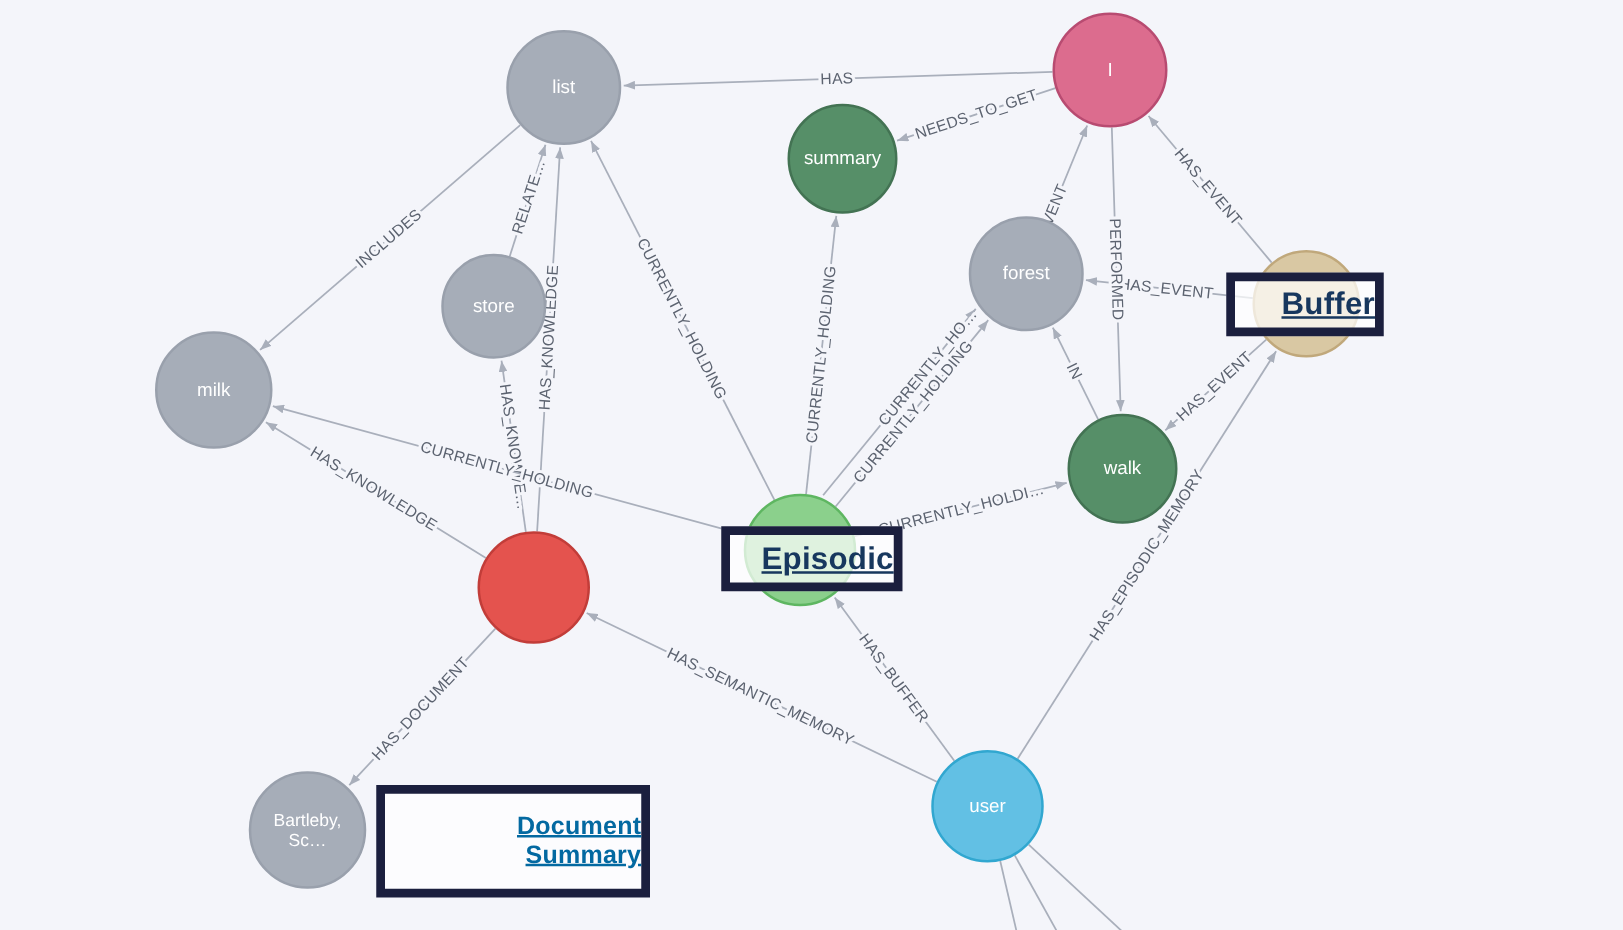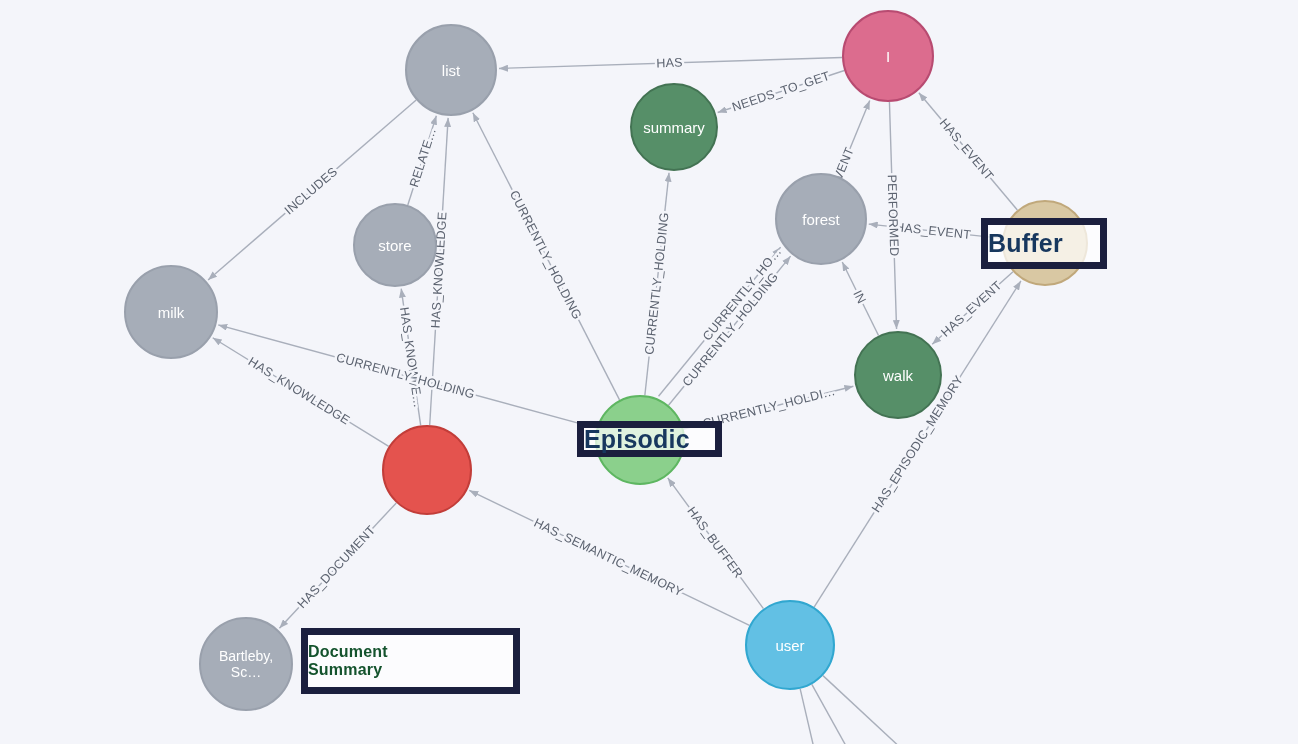--- a/index.html
+++ b/index.html
@@ -35,26 +35,27 @@
     fill: #ffffff;
     text-anchor: middle;
     dominant-baseline: central;
     pointer-events: none;
   }
   .annotation {
     position: absolute;
     border-style: solid;
     display: flex;
     flex-direction: column;
-    align-items: flex-start;
+    align-items: flex-end;
     justify-content: center;
     font-weight: 700;
     line-height: 1.15;
     text-align: center;
     letter-spacing: 0.2px;
+    text-decoration: underline;
   }
 </style>
 </head>
 <body>
 
 <div class="stage" style="background: rgb(244, 245, 250);">
   <svg id="graph-svg" width="1298" height="744">
       <defs>
         <marker id="arrow" markerWidth="9" markerHeight="7" refX="9" refY="3.5" orient="auto" markerUnits="userSpaceOnUse">
           <path d="M0,0 L9,3.5 L0,7 Z" fill="#a9afbb"></path>
@@ -206,23 +207,23 @@
           <text class="node-label" x="790" y="645">user</text>
         </g>
         <g>
           <circle cx="246" cy="664" r="46" fill="#a6adb8" stroke="#99a0ac" stroke-width="2"></circle>
           <text class="node-label" x="246" y="656" style="font-size: 14px;">Bartleby,</text>
           <text class="node-label" x="246" y="672" style="font-size: 14px;">Sc…</text>
         </g>
       </g>
     </svg>
 
-  <div class="annotation" style="left: 577px; top: 421px; width: 145px; height: 36px; font-size: 25px; border-color: rgb(27, 31, 62); color: rgb(23, 55, 94); background: rgba(255, 255, 255, 0.72); border-width: 7px;">
+  <div class="annotation" style="left: 577px; top: 421px; width: 145px; height: 52px; font-size: 25px; border-color: rgb(27, 31, 62); color: rgb(23, 55, 94); background: rgba(255, 255, 255, 0.72); border-width: 7px;">
     <span>Episodic</span>
   </div>
   <div class="annotation" style="left: 981px; top: 218px; width: 126px; height: 51px; font-size: 25px; border-color: rgb(27, 31, 62); color: rgb(23, 55, 94); background: rgba(255, 255, 255, 0.72); border-width: 7px;">
     <span>Buffer</span>
   </div>
-  <div class="annotation" style="left: 301px; top: 628px; width: 219px; height: 66px; font-size: 16px; border-color: rgb(27, 31, 62); color: #14532d; background: rgba(255, 255, 255, 0.72); border-width: 7px;">
+  <div class="annotation" style="left: 301px; top: 628px; width: 219px; height: 90px; font-size: 20px; border-color: rgb(27, 31, 62); color: #0369a1; background: rgba(255, 255, 255, 0.72); border-width: 7px;">
     <span>Document</span>
     <span>Summary</span>
   </div>
 </div>
 
 </body></html>

